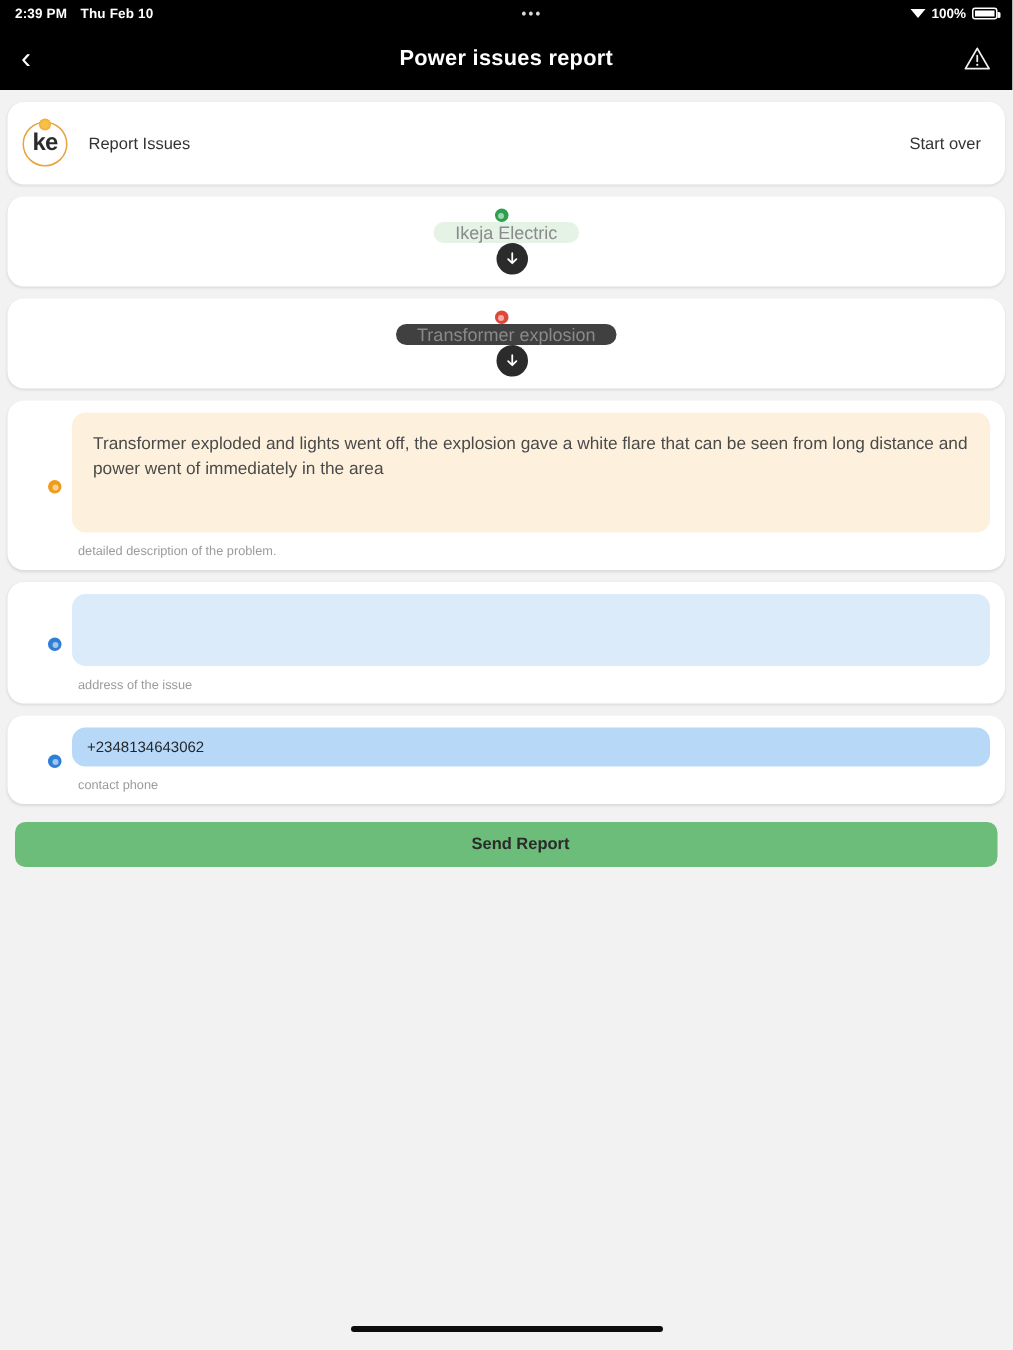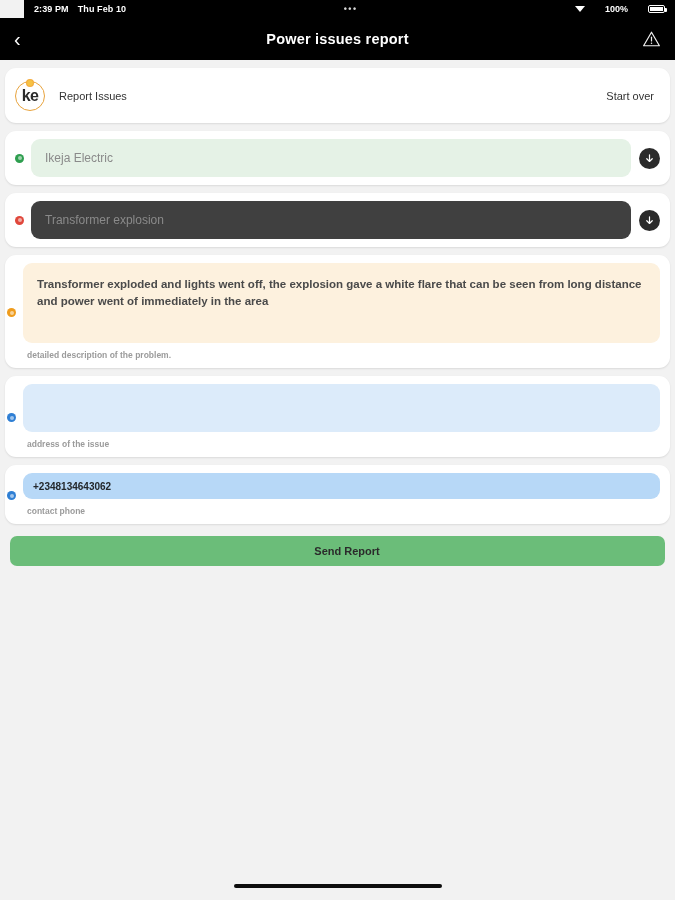--- a/index.html
+++ b/index.html
@@ -7,26 +7,26 @@
     width:675px; height:900px;
     background:#f2f2f2;
     font-family:"Liberation Sans", sans-serif;
     overflow:hidden;
   }
 
   
   .statusbar {
     height:18px; background:#000; color:#fff;
     display:flex; align-items:center;
-    padding:0 10px; font-size:9px; font-weight:bold;margin-left:24px;
+    padding:0 10px; font-size:9px; font-weight:bold;
   }
   .sb-left { display:flex; align-items:center; gap:9px; letter-spacing:.1px; }
   .sb-center { flex:1; display:flex; justify-content:center; align-items:center; }
   .sb-dots { letter-spacing:1.5px; font-size:9px; color:#d8d8d8; }
-  .sb-right { display:flex; align-items:center; gap:20px; }
+  .sb-right { display:flex; align-items:center; gap:4px; }
   .wifi-ico { display:inline-block; width:10px; height:8px; position:relative; }
   .wifi-ico::before {
     content:""; position:absolute; left:0; top:1px;
     width:0; height:0;
     border-left:5px solid transparent; border-right:5px solid transparent;
     border-top:6px solid #fff;
   }
   .batt {
     width:17px; height:8px; border:1px solid #fff; border-radius:2px;
     position:relative; display:inline-block;
@@ -77,21 +77,21 @@
     width:8px; height:8px; border-radius:50%;
     background:radial-gradient(circle,#f6c244 40%,#f08b2e 100%);
   }
   .logo span { font-size:16px; font-weight:bold; color:#2b2b2b; letter-spacing:-.6px; }
   .hdr-title { font-size:11px; color:#333; margin-left:14px; }
   .hdr-action {
     margin-left:auto; font-size:11px; color:#333; cursor:pointer;
   }
 
   
-  .field-card { display:flex; align-items:center; padding:8px 10px; min-height:46px; }
+  .field-card { display:flex; align-items:center; padding:8px 20px; min-height:46px;flex-direction:column; }
   .dot {
     width:9px; height:9px; border-radius:50%; flex:0 0 9px; margin-right:7px;
     position:relative;
   }
   .dot::after{
     content:""; position:absolute; inset:2.5px; border-radius:50%; background:#fff; opacity:.55;
   }
   .dot.green  { background:#2e9e4f; }
   .dot.red    { background:#e0473b; }
   .dot.orange { background:#ef9c1d; }
@@ -105,21 +105,21 @@
   .pill.red   { background:#404040; }
 
   .chev {
     width:21px; height:21px; border-radius:50%; background:#2b2b2b;
     display:flex; align-items:center; justify-content:center;
     margin-left:8px; flex:0 0 21px; cursor:pointer;
   }
   .chev svg { display:block; }
 
   
-  .ta-card { display:flex; align-items:center; padding:8px 10px 6px 2px;font-weight:bold; }
+  .ta-card { display:flex; align-items:center; padding:8px 10px 6px 27px; }
   .ta-body { flex:1; }
   .ta-box {
     background:#fdf1de; border-radius:9px;
     padding:13px 14px 26px 14px;
     font-size:11.5px; line-height:1.45; color:#4a4a4a;
     min-height:80px;
   }
   .helper { font-size:8.5px; color:#9b9b9b; margin:7px 0 2px 4px; }
 
   

